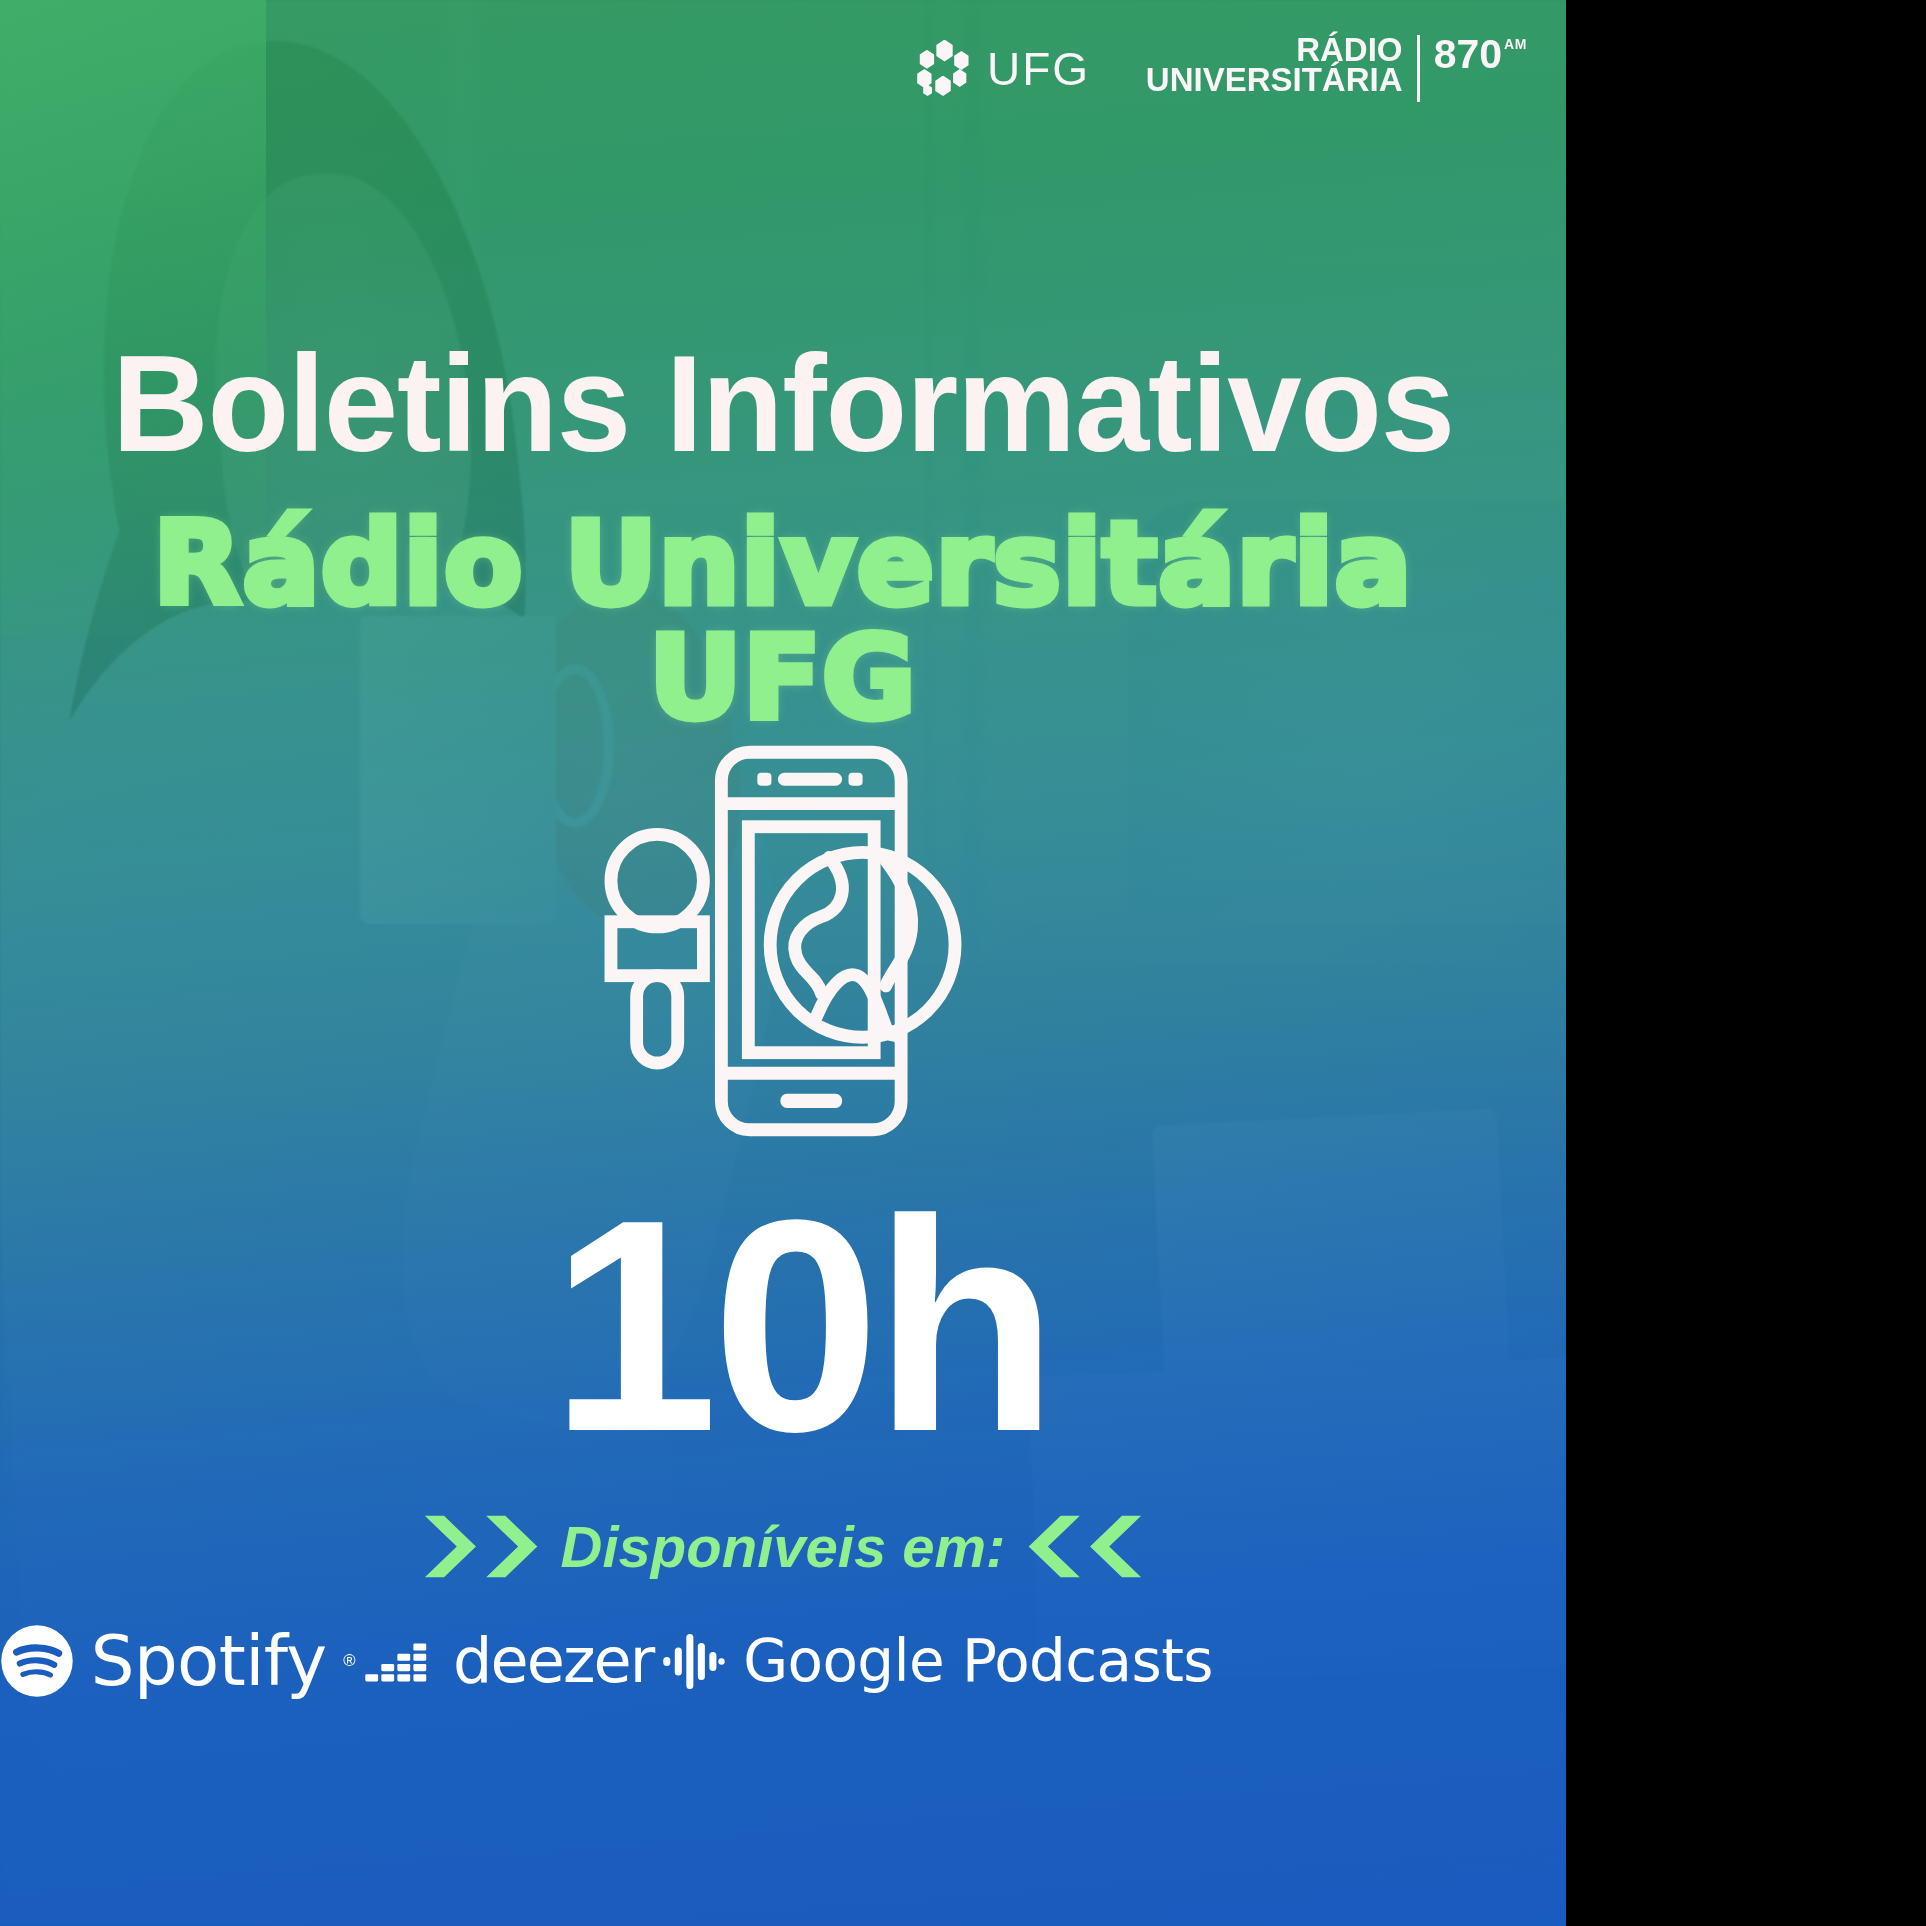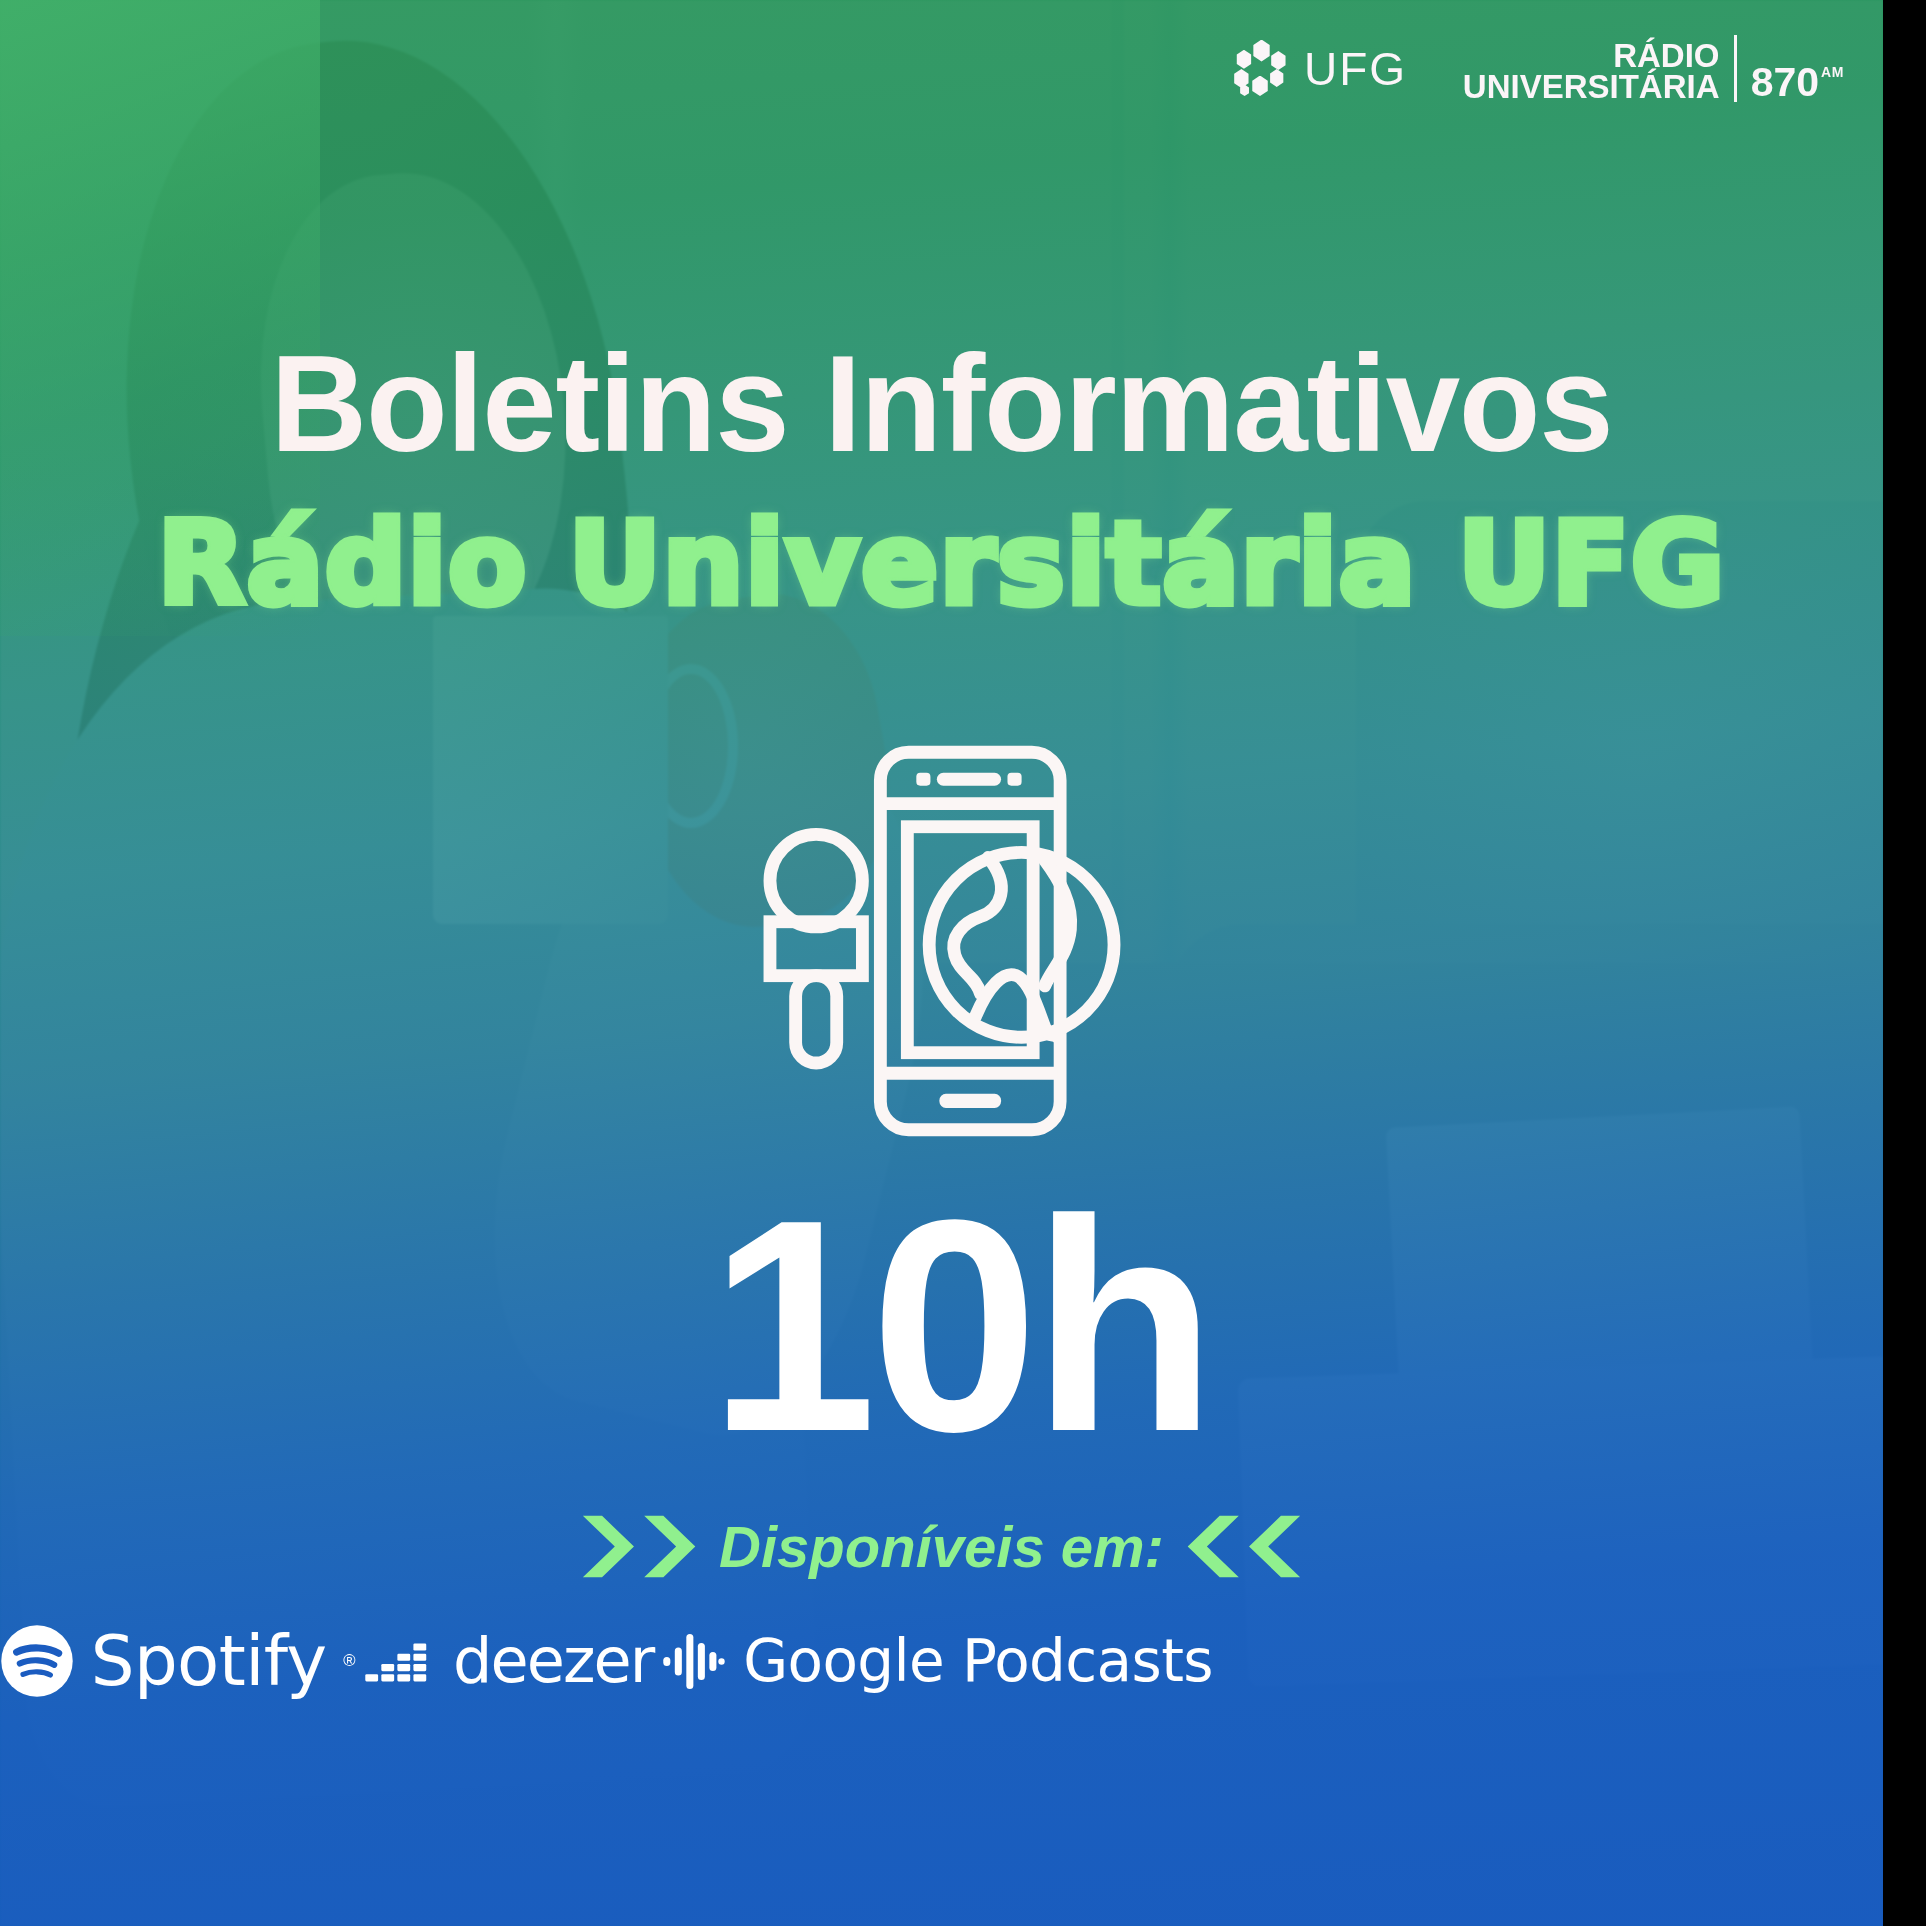--- a/index.html
+++ b/index.html
@@ -4,21 +4,21 @@
 <style>
   html, body {
     margin: 0;
     padding: 0;
     background: #000;
   }
   * { box-sizing: border-box; }
 
   #poster {
     position: relative;
-    width: 1883px;
+    width: 1566px;
     height: 1926px;
     overflow: hidden;
     font-family: "Liberation Sans", sans-serif;
     background: #2e9a63;
   }
 
   
   .photo-layer {
     position: absolute;
     inset: 0;
@@ -174,21 +174,21 @@
   .ufg-text {
     color: #fbf5f8;
     font-size: 46px;
     font-weight: 400;
     letter-spacing: 1.9px;
     line-height: 1;
     font-family: "Liberation Sans", sans-serif;
   }
   .radio-logo {
     display: flex;
-    align-items: flex-end;
+    align-items: flex-start;
     gap: 14px;
     color: #fbf5f8;
   }
   .radio-words {
     text-align: right;
     line-height: 0.92;
     font-weight: 700;
     letter-spacing: 0px;
   }
   .radio-l1 { font-size: 33px; }

